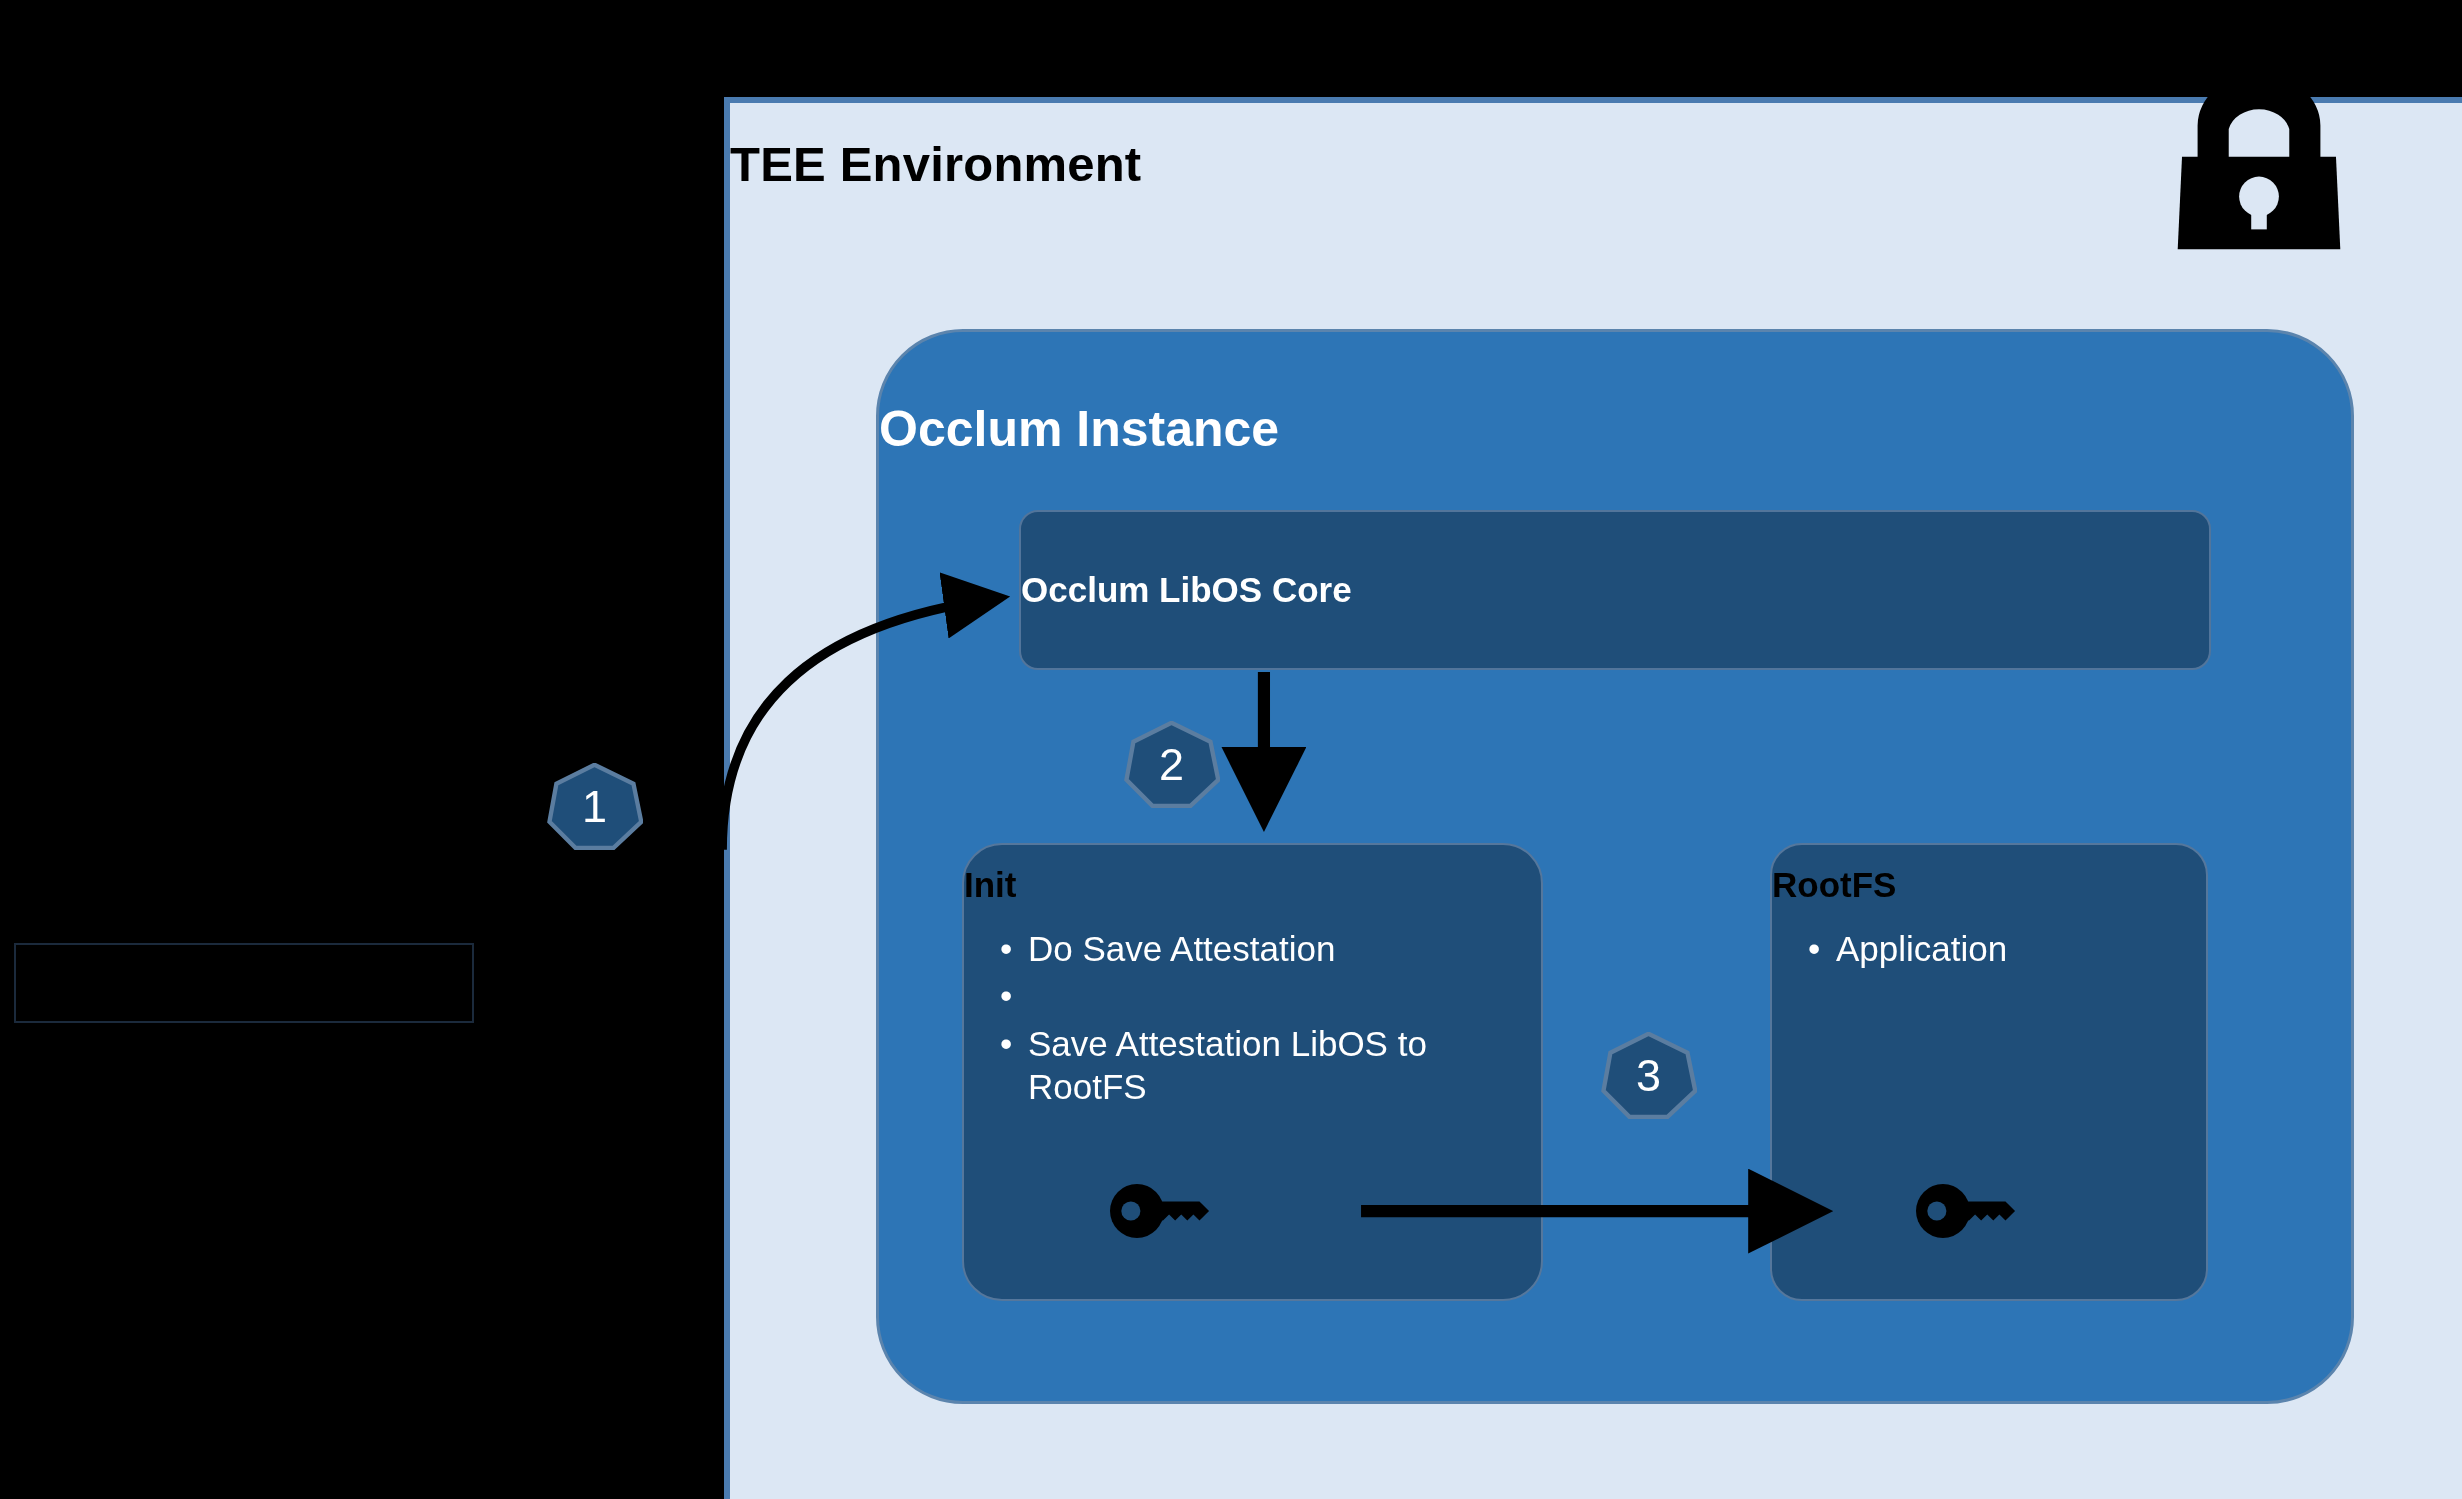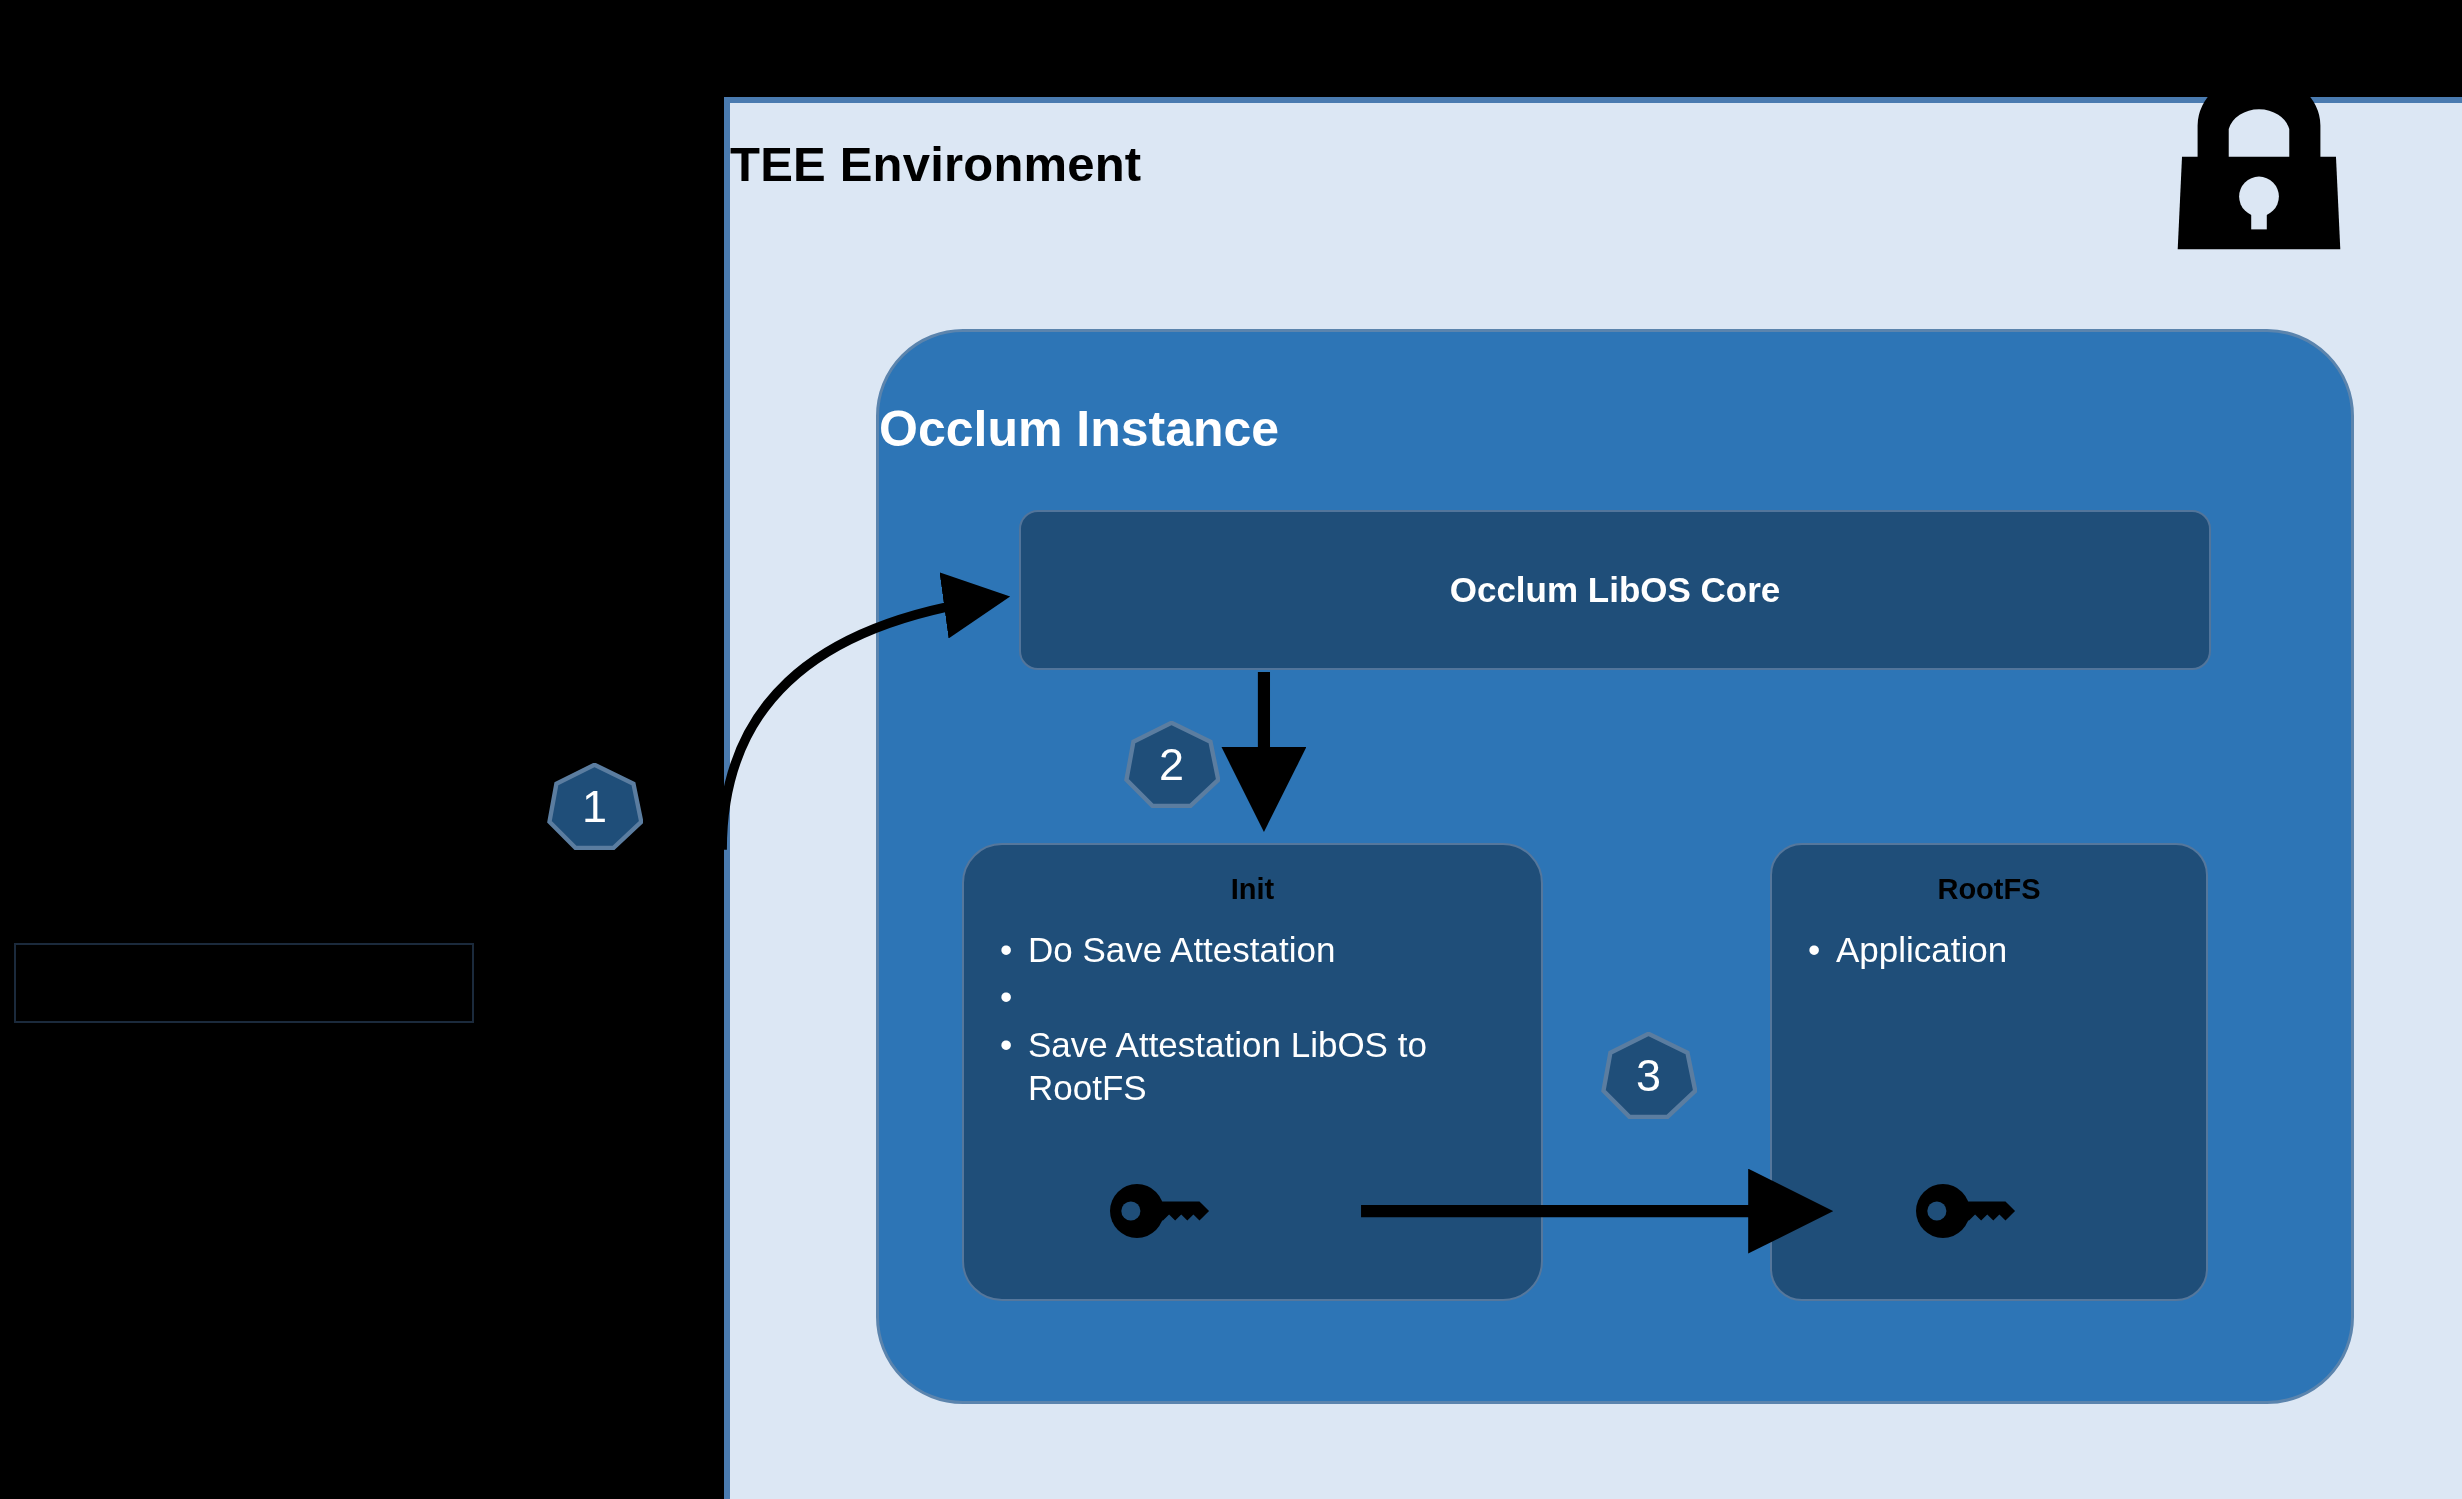--- a/index.html
+++ b/index.html
@@ -100,21 +100,21 @@
     left: 1019px;
     top: 510px;
     width: 1192px;
     height: 160px;
     background: #1f4e79;
     border-radius: 19px;
     border: 2.6px solid #52759b;
     box-sizing: border-box;
     display: flex;
     align-items: center;
-    justify-content: center;
+    justify-content: flex-start;
   }
   .libos-core-label {
     font-size: 35px;
     font-weight: bold;
     color: #ffffff;
   }
 
   
   .init-box {
     position: absolute;
@@ -134,25 +134,25 @@
     top: 843px;
     width: 438px;
     height: 458px;
     background: #1f4e79;
     border-radius: 32px;
     border: 2.6px solid #55779c;
     box-sizing: border-box;
   }
 
   .box-title {
-    text-align: center;
-    font-size: 29px;
+    text-align: left;
+    font-size: 35px;
     font-weight: bold;
     color: #000000;
-    margin-top: 28px;
+    margin-top: 20px;
   }
 
   .bullet-list {
     list-style: none;
     margin: 0;
     padding: 0;
     margin-top: 22.5px;
   }
   .bullet-item {
     display: flex;

